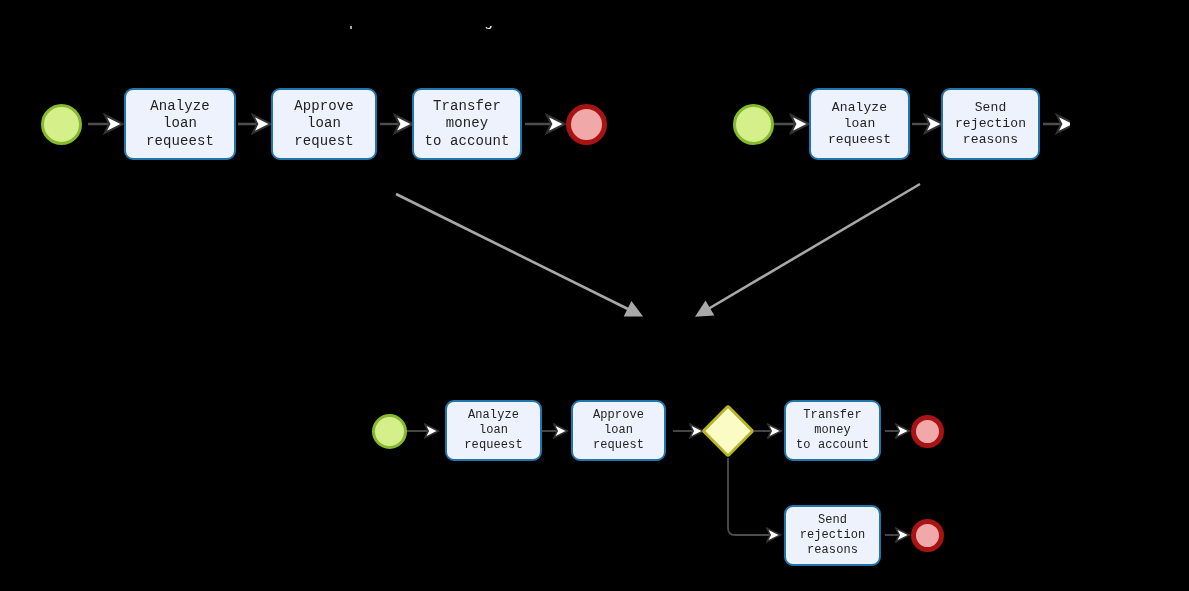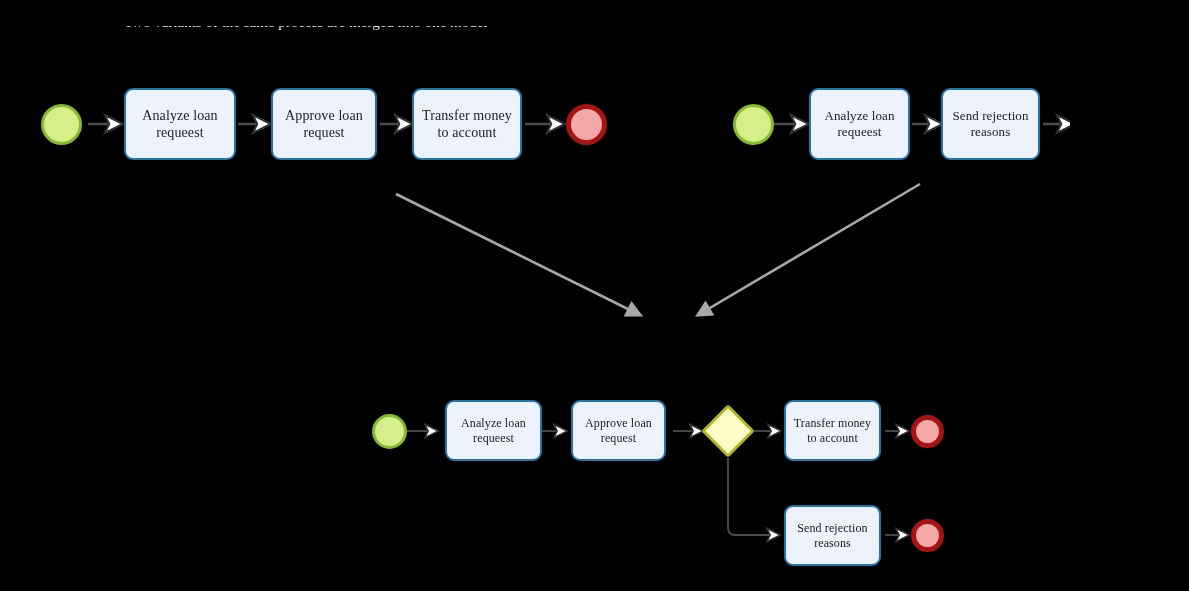--- a/index.html
+++ b/index.html
@@ -6,21 +6,21 @@
     margin: 0;
     padding: 0;
     background: #000000;
   }
   #canvas {
     position: relative;
     width: 1070px;
     height: 591px;
     background: #000000;
     overflow: hidden;
-    font-family: Liberation Serif, serif;
+    font-family: Liberation Mono, monospace;
     border-radius: 12px;
   }
   #svg-layer {
     position: absolute;
     left: 0;
     top: 0;
     width: 1189px;
     height: 591px;
   }
 

